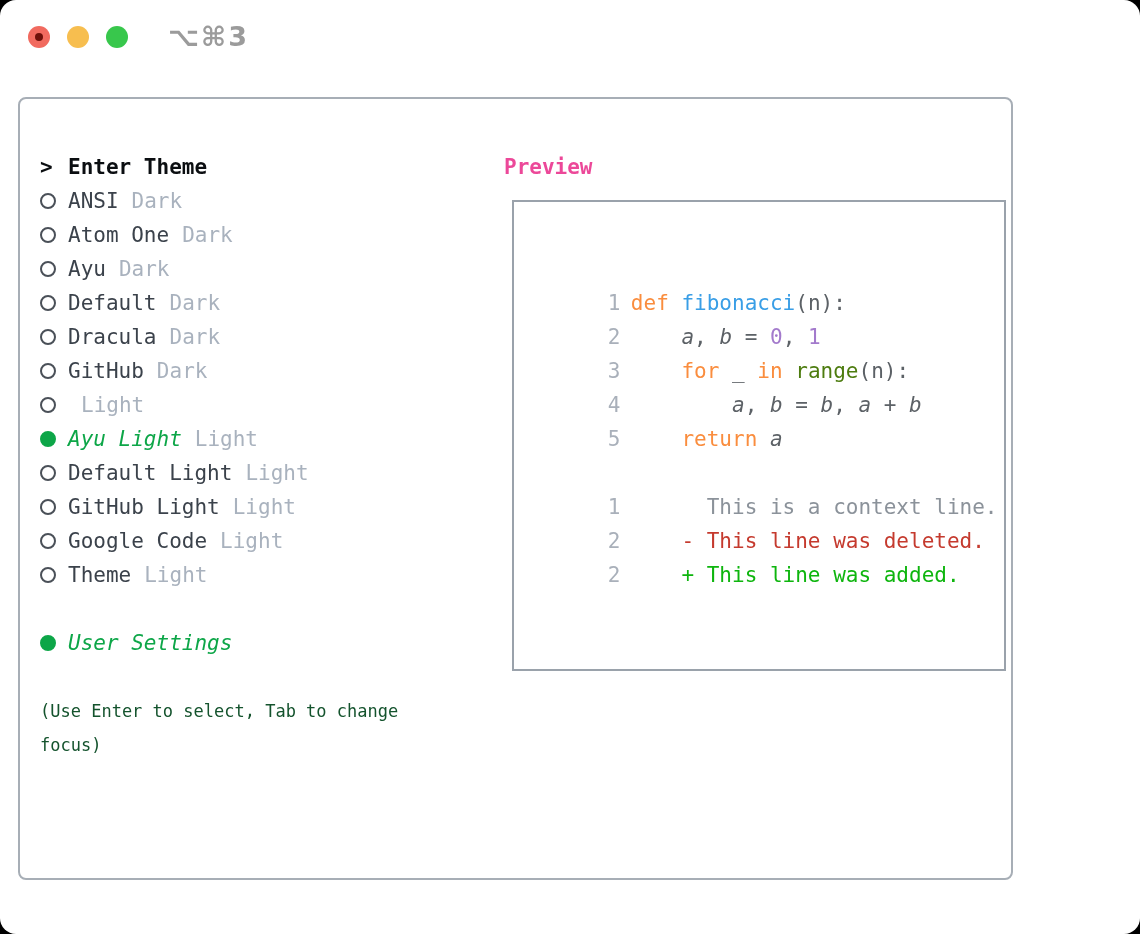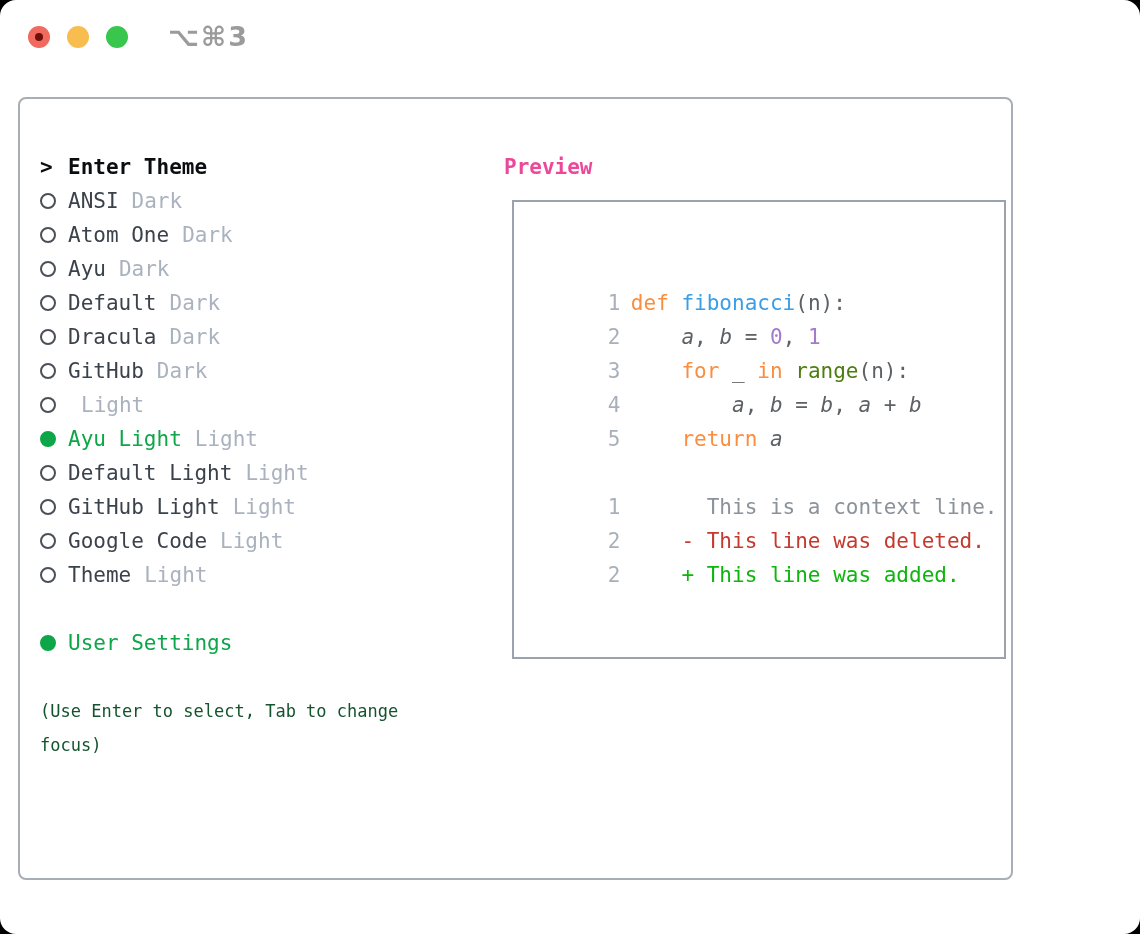--- a/index.html
+++ b/index.html
@@ -39,37 +39,37 @@
   .row { display:flex; align-items:center; height:34px; white-space:pre; }
   .gutter { width:28px; flex:0 0 28px; display:flex; align-items:center; }
   .prompt { font-weight:bold; color:#0b0e11; }
   .hdr { font-weight:bold; color:#0b0e11; }
   .radio {
     width:12px; height:12px; border:2px solid #4a5058; border-radius:50%;
     display:inline-block; box-sizing:content-box;
   }
   .row.selected .radio { background:#0da648; border-color:#0da648; }
   .name { color:#3b424b; }
-  .row.selected .name { color:#0da648; }
+  .row.selected .name { color:#0da648;font-style:italic; }
   .variant { color:#a9b2be; margin-left:13px; }
   .spacer { height:34px; }
   .help {
     margin-top:34px; width:400px; color:#14532d;
     font-size:17px; line-height:34px;
   }
 
   
   .preview-label {
     position:absolute; left:484px; top:51px;
     font-size:21px; line-height:34px; font-weight:bold; color:#ec4899;
   }
   .preview-box {
     position:absolute; left:492px; top:101px; width:472px; height:405px;
     border:2px solid #9aa2ab; background:#fff;
-    padding:50px 0 0 18px; box-sizing:content-box;
+    padding:50px 0 12px 18px; box-sizing:content-box;
     font-size:21px; line-height:34px; overflow:hidden;
   }
   .cline { white-space:pre; height:34px; }
   .num { display:inline-block; width:23px; color:#a9b0ba; }
   .tok-fg   { color:#5c6166; }
   .tok-var  { color:#5c6166; font-style:italic; }
   .tok-kw   { color:#fa8d3e; }
   .tok-fn   { color:#399ee6; }
   .tok-num  { color:#a37acc; }
   .tok-call { color:#4d7c0f; }

